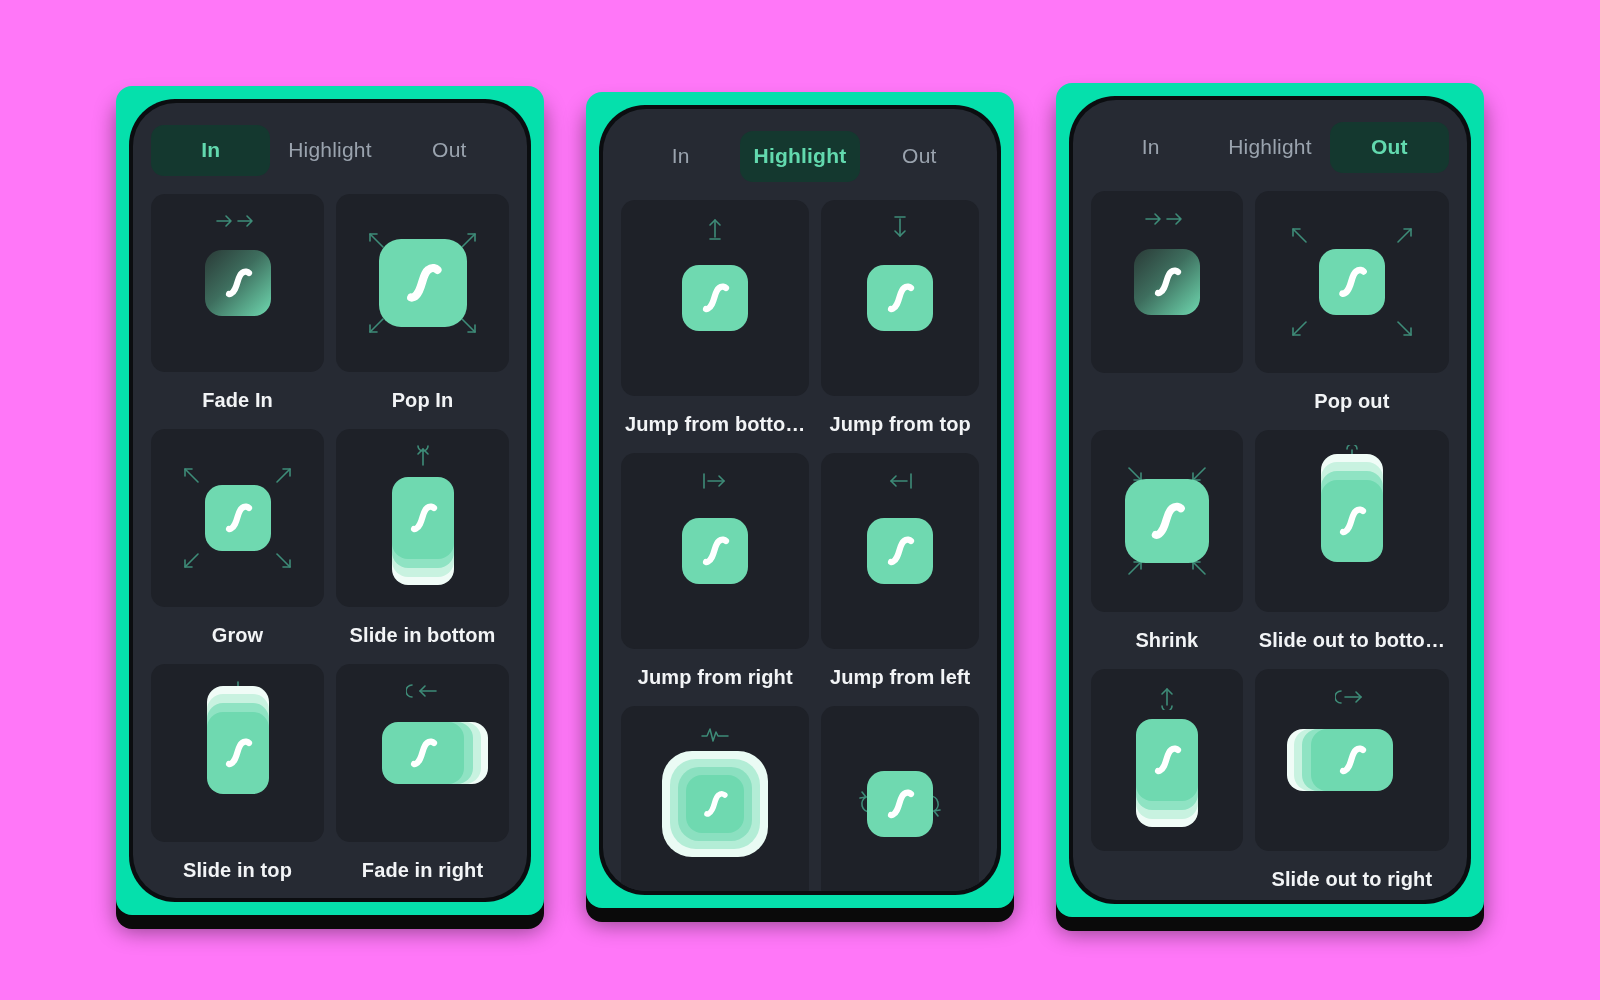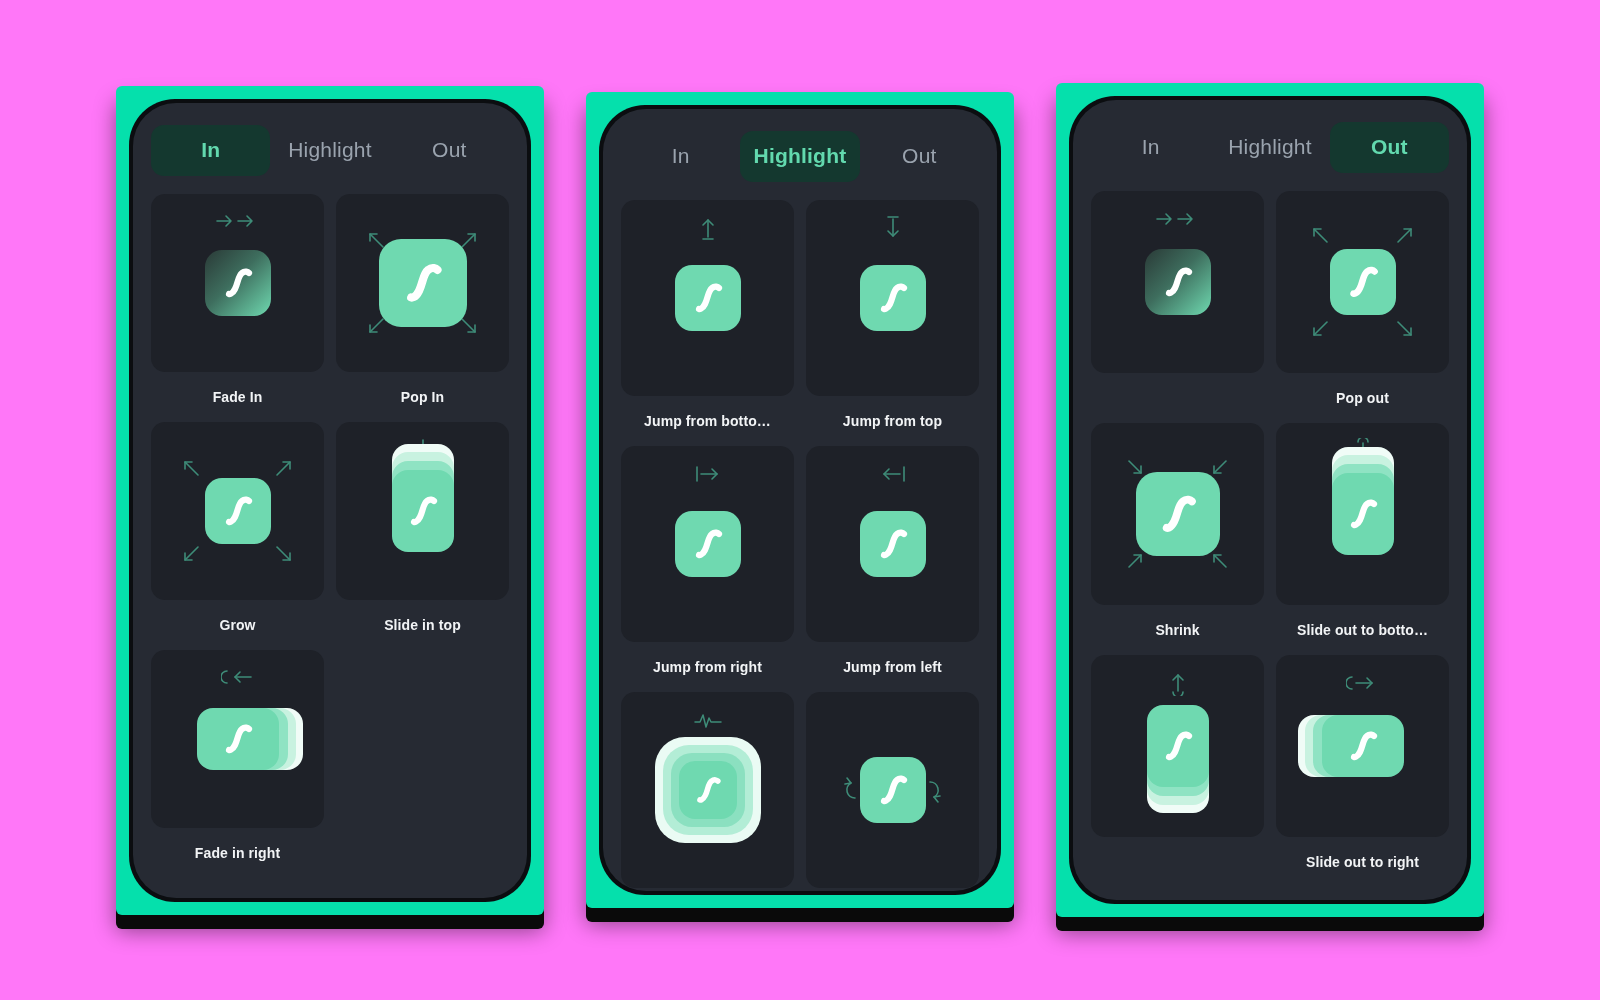--- a/index.html
+++ b/index.html
@@ -15,21 +15,21 @@
     display:flex;
     align-items:center;
     justify-content:center;
     gap:42px;
   }
 
   
   .phone{
     position:relative;
     width:428px;
-    border-radius:6px;
+    border-radius:16px;
     background:#05E0AC;
     padding:13px;
     box-shadow:0 14px 0 0 #0a0a0a, 0 16px 22px rgba(0,0,0,.45);
     box-sizing:border-box;
   }
   .phone-inner{
     background:#0b0d10;
     border-radius:46px;
     padding:4px;
     box-sizing:border-box;
@@ -81,21 +81,21 @@
     border-radius:14px;
     height:178px;
     position:relative;
     overflow:hidden;
   }
   .phone-2 .card{height:196px;}
   .phone-3 .card{height:182px;}
   .card-label{
     text-align:center;
     color:#F2F4F6;
-    font-size:14px;
+    font-size:20px;
     font-weight:bold;
     padding:17px 4px 17px 4px;
     white-space:nowrap;
     overflow:hidden;
     text-overflow:ellipsis;
     letter-spacing:.1px;
   }
 
   
   .hint{
@@ -288,20 +288,46 @@
               <div class="tile">
                 <svg width="38" height="38" viewBox="0 0 38 38">
                       <path d="M10 30 C10 30, 13 31, 16 25 C19 19, 19 12, 23 9 C26 6.5, 29 8, 30 9" fill="none" stroke="#ffffff" stroke-width="6.2" stroke-linecap="round"></path>
                     </svg>
               </div>
             </div>
           </div>
           <div class="card-label">Grow</div>
         </div>
 
+        <div class="cell">
+          <div class="card">
+            <div class="hint">
+              <svg width="26" height="26" viewBox="0 0 26 26">
+                    <g fill="none" stroke="#3E8C78" stroke-width="1.6" stroke-linecap="round" stroke-linejoin="round">
+                      <path d="M13 22V6"></path>
+                      <path d="M8 11l5-5 5 5"></path>
+                      <path d="M8 3a5 5 0 0010 0"></path>
+                    </g>
+                  </svg>
+            </div>
+            <div class="tile-wrap">
+              <div class="stackwrap">
+                <div class="tr ghost-b3"></div>
+                <div class="tr ghost-b2"></div>
+                <div class="tr ghost-b1"></div>
+                <div class="tile tile-tall">
+                  <svg width="38" height="38" viewBox="0 0 38 38">
+                        <path d="M10 30 C10 30, 13 31, 16 25 C19 19, 19 12, 23 9 C26 6.5, 29 8, 30 9" fill="none" stroke="#ffffff" stroke-width="6.2" stroke-linecap="round"></path>
+                      </svg>
+                </div>
+              </div>
+            </div>
+          </div>
+          <div class="card-label">Slide in bottom</div>
+        </div>
 
         <div class="cell">
           <div class="card">
             <div class="hint">
               <svg width="26" height="26" viewBox="0 0 26 26">
                     <g fill="none" stroke="#3E8C78" stroke-width="1.6" stroke-linecap="round" stroke-linejoin="round">
                       <path d="M13 4v16"></path>
                       <path d="M8 15l5 5 5-5"></path>
                       <path d="M8 23a5 5 0 0110 0"></path>
                     </g>

